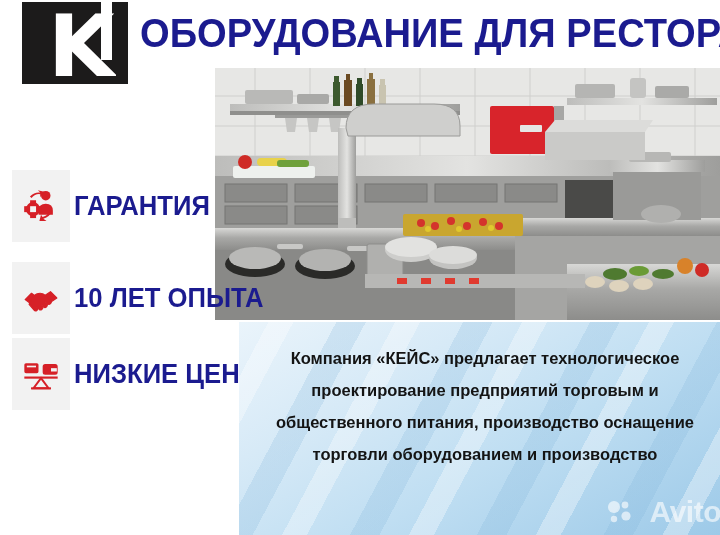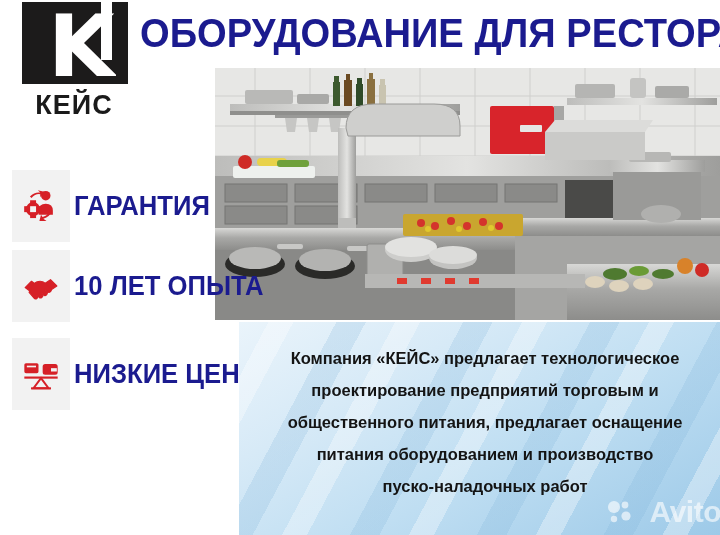--- a/index.html
+++ b/index.html
@@ -191,21 +191,20 @@
 <body>
 
 <div id="poster">
 
   <div class="logo-wrap">
     <div class="logo-mark">
       <span class="logo-k">K</span>
       <span class="logo-bar"></span>
       <span class="logo-bar2"></span>
     </div>
-    <div class="logo-word">КЕЙС</div>
   </div>
 
   <div class="headline">ОБОРУДОВАНИЕ ДЛЯ РЕСТОРАНОВ</div>
 
   <div class="photo">
     <svg width="505" height="252" viewBox="0 0 505 252">
       <defs>
         <linearGradient id="steel" x1="0" y1="0" x2="0" y2="1">
           <stop offset="0%" stop-color="#d8d8d6"></stop>
           <stop offset="45%" stop-color="#a8a8a6"></stop>
@@ -385,21 +384,21 @@
             <rect x="19.5" y="26" width="4" height="4"></rect>
           </g>
           <path d="M10 12 q6-6 13-5 l-3-3 l8 2 l-5 7 l0-4 q-6-1-11 5 z"></path>
           <path d="M38 30 q-3 8-11 10 l4 3 l-9 0 l2-8 l2 3 q7-2 9-9 z"></path>
         </g>
       </svg>
     </div>
     <div class="feature-label">ГАРАНТИЯ</div>
   </div>
 
-  <div class="feature" style="top:250px">
+  <div class="feature" style="top:262px">
     <div class="feature-icon">
       <svg width="38" height="38" viewBox="0 0 48 48">
         <g fill="#d62027" stroke="#d62027" stroke-width="1.5" stroke-linejoin="round">
           <path d="M4 26 l8-8 l8 6 l-8 8 z"></path>
           <path d="M44 24 l-8-8 l-9 6 l8 8 z"></path>
           <path d="M14 22 q4-4 9-4 q4 0 7 3 l6 6 q2 2 0 4 q-2 2-4 0 l-3-3 l2 3 q2 2 0 4 q-2 2-4 0 l-3-3 l2 3 q1 2-1 3.5 q-2 1.5-3.5-0.5 l-3-3 l1 2 q1 2-1 3 q-2 1-3.5-1 l-6-7 z"></path>
         </g>
       </svg>
     </div>
     <div class="feature-label">10 ЛЕТ ОПЫТА</div>
@@ -421,23 +420,22 @@
     </div>
     <div class="feature-label">НИЗКИЕ ЦЕНЫ</div>
   </div>
 
 
   <div class="desc-panel">
     <div class="desc-stripes"></div>
     <div class="desc-text">
       <div>Компания «КЕЙС»  предлагает технологическое</div>
       <div>проектирование предприятий торговым и</div>
-      <div>общественного питания, предлагает оснащение</div>
-      <div>питания оборудованием и производство</div>
-      <div>пуско-наладочных работ</div>
+      <div>общественного питания, производство оснащение</div>
+      <div>торговли оборудованием и производство</div>
     </div>
     <div class="avito">
       <svg width="26" height="26" viewBox="0 0 26 26">
         <circle cx="8" cy="8" r="6" fill="#ffffff"></circle>
         <circle cx="19" cy="6" r="3.4" fill="#ffffff"></circle>
         <circle cx="20" cy="17" r="4.6" fill="#ffffff"></circle>
         <circle cx="8" cy="20" r="3.2" fill="#ffffff"></circle>
       </svg>
       <span class="avito-word">Avito</span>
     </div>

